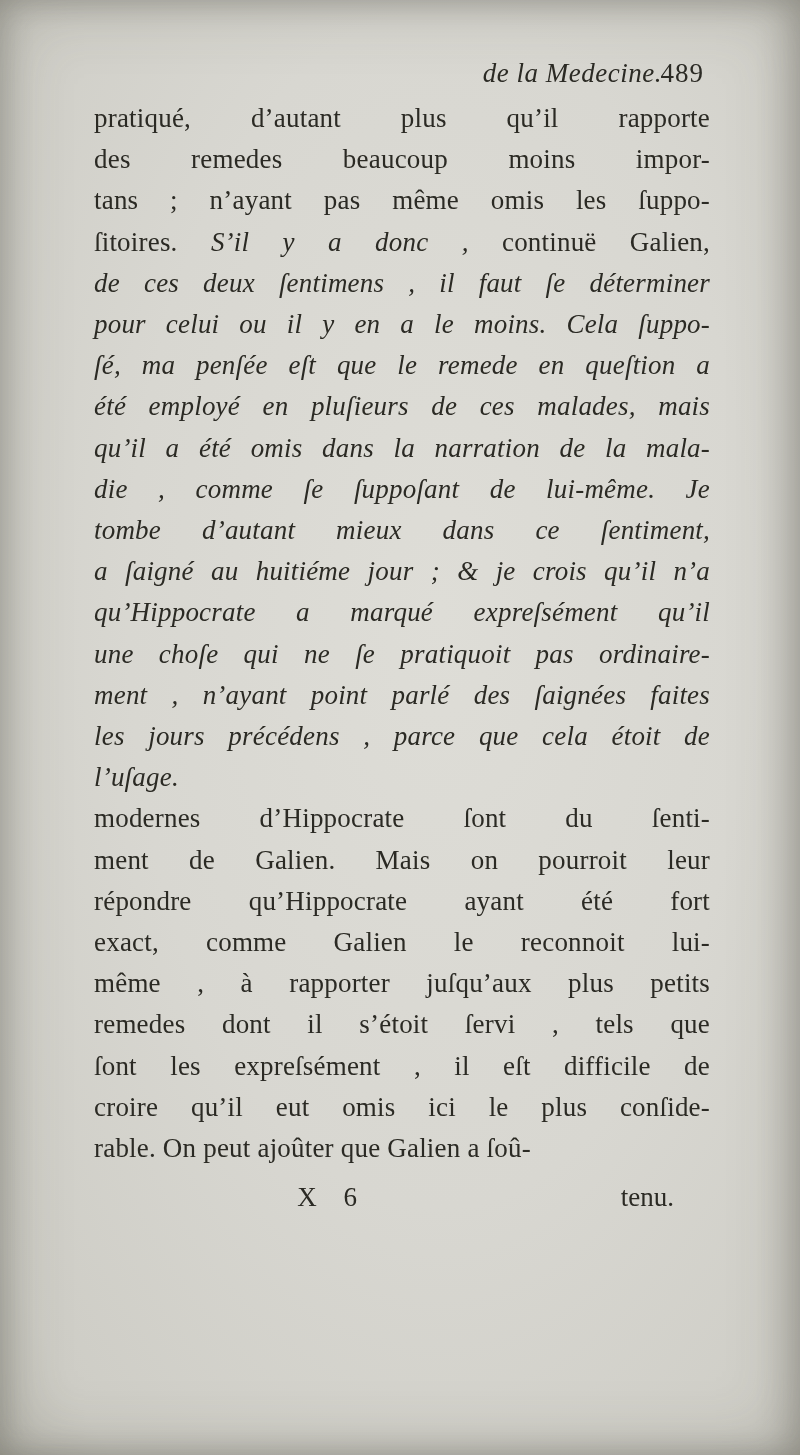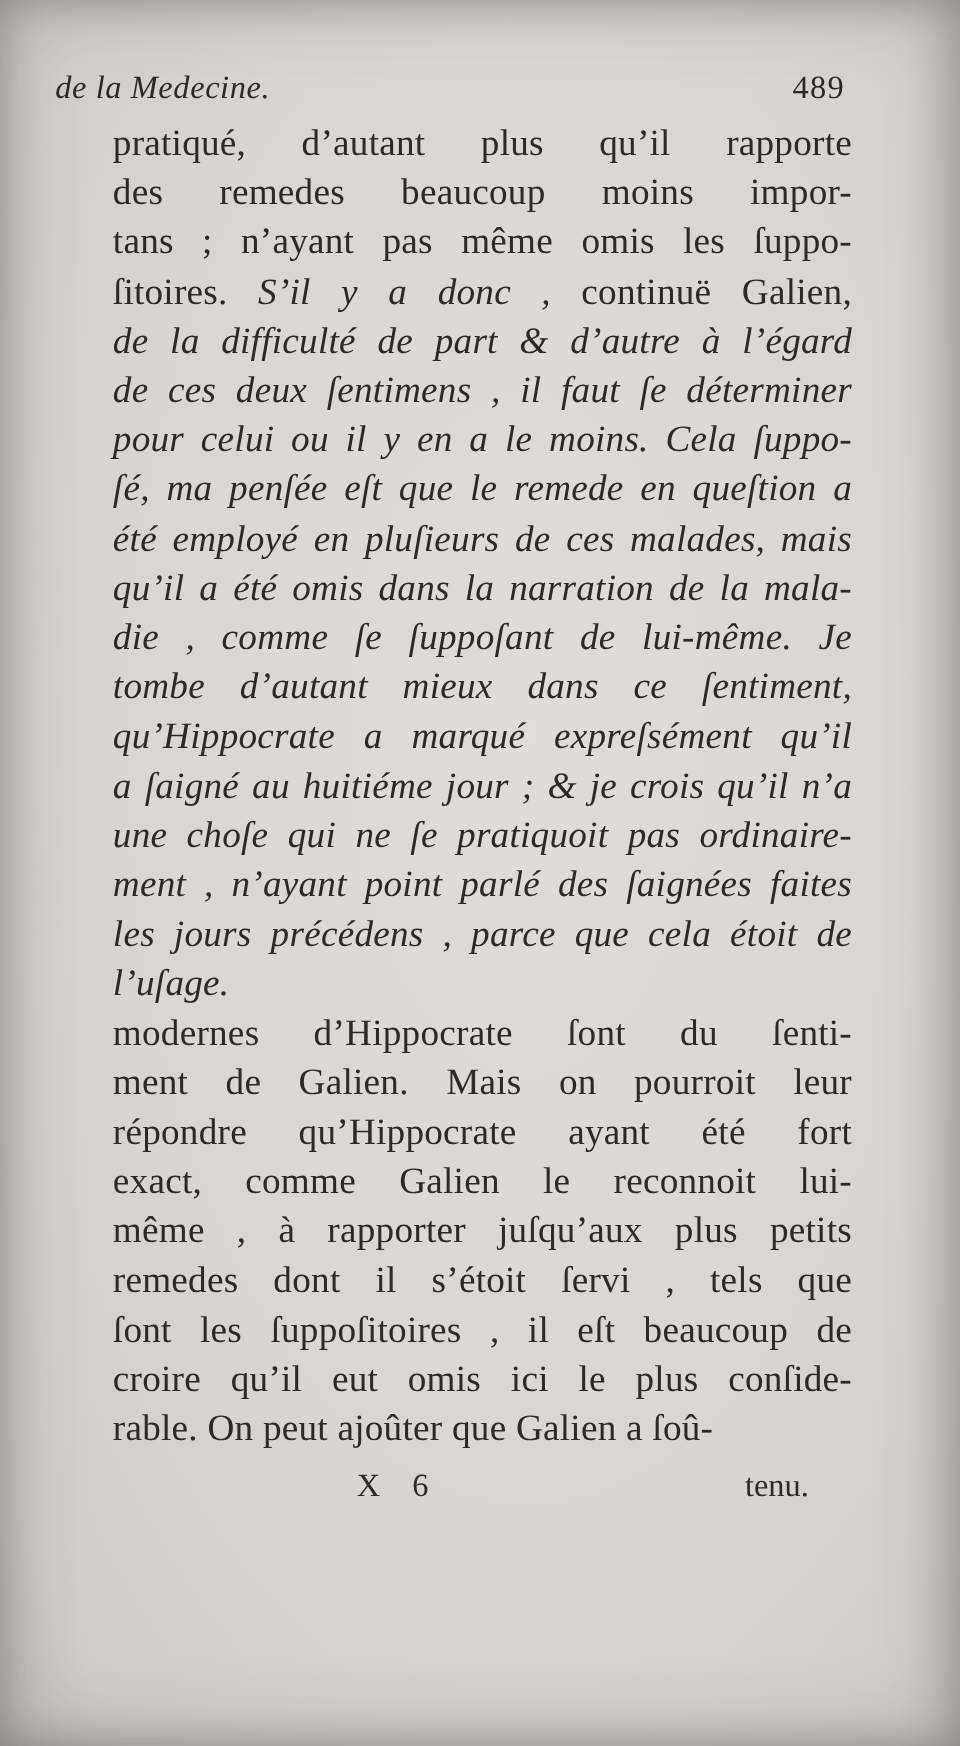--- a/index.html
+++ b/index.html
@@ -28,37 +28,37 @@
   
   .page-header {
     position: relative;
     height: 42px;
     margin-bottom: 4px;
     font-size: 27px;
     line-height: 42px;
   }
   .running-title {
     display: block;
-    text-align: left;
+    text-align: right;
     font-style: italic;
     letter-spacing: 0.5px;
     transform: translateX(-48px);
   }
   .page-number {
     position: absolute;
     right: 6px;
     top: 0;
     font-style: normal;
     letter-spacing: 1px;
     margin-left: 23px;
   }
 
   
   .text-block {
-    font-size: 31px;
+    font-size: 27px;
     line-height: 41.2px;
     letter-spacing: 0.2px;
   }
   .line {
     text-align: justify;
     text-align-last: justify;
     white-space: normal;
   }
   .line.no-justify { text-align-last: left; }
   .line.indent { text-indent: 24px; }
@@ -94,41 +94,40 @@
   <header class="page-header">
     <span class="running-title">de la Medecine.</span>
     <span class="page-number">489</span>
   </header>
 
   <main class="text-block" id="text-block">
       <div class="line"><span class="roman">pratiqué, d’autant plus qu’il rapporte</span></div>
       <div class="line"><span class="roman">des remedes beaucoup moins impor-</span></div>
       <div class="line"><span class="roman">tans ; n’ayant pas même omis les ſuppo-</span></div>
       <div class="line"><span class="roman">ſitoires. </span><span class="italic">S’il y a donc , </span><span class="roman">continuë Galien,</span></div>
-      <div class="line"><span class="italic">de la difficulté de part &amp; d’autre à l’égard</span></div>
       <div class="line"><span class="italic">de ces deux ſentimens , il faut ſe déterminer</span></div>
       <div class="line"><span class="italic">pour celui ou il y en a le moins.  Cela ſuppo-</span></div>
       <div class="line"><span class="italic">ſé, ma penſée eſt que le remede en queſtion a</span></div>
       <div class="line"><span class="italic">été employé en pluſieurs de ces malades, mais</span></div>
       <div class="line"><span class="italic">qu’il a été omis dans la narration de la mala-</span></div>
       <div class="line"><span class="italic">die , comme ſe ſuppoſant de lui-même.  Je</span></div>
       <div class="line"><span class="italic">tombe d’autant mieux dans ce ſentiment,</span></div>
+      <div class="line"><span class="italic">a ſaigné au huitiéme jour ; &amp; je crois qu’il n’a</span></div>
       <div class="line"><span class="italic">qu’Hippocrate a marqué expreſsément qu’il</span></div>
-      <div class="line"><span class="italic">a ſaigné au huitiéme jour ; &amp; je crois qu’il n’a</span></div>
       <div class="line"><span class="italic">une choſe qui ne ſe pratiquoit pas ordinaire-</span></div>
       <div class="line"><span class="italic">ment , n’ayant point parlé des ſaignées faites</span></div>
       <div class="line"><span class="italic">les jours précédens , parce que cela étoit de</span></div>
       <div class="line no-justify"><span class="italic">l’uſage.</span></div>
       <div class="line"><span class="roman">modernes d’Hippocrate ſont du ſenti-</span></div>
       <div class="line"><span class="roman">ment de Galien.  Mais on pourroit leur</span></div>
       <div class="line"><span class="roman">répondre qu’Hippocrate ayant été fort</span></div>
       <div class="line"><span class="roman">exact, comme Galien le reconnoit lui-</span></div>
       <div class="line"><span class="roman">même , à rapporter juſqu’aux plus petits</span></div>
       <div class="line"><span class="roman">remedes dont il s’étoit ſervi , tels que</span></div>
-      <div class="line"><span class="roman">ſont les ſuppoſitoires , il eſt beaucoup de</span></div>
+      <div class="line"><span class="roman">ſont les expreſsément , il eſt difficile de</span></div>
       <div class="line"><span class="roman">croire qu’il eut omis ici le plus conſide-</span></div>
       <div class="line no-justify"><span class="roman">rable. On peut ajoûter que Galien a ſoû-</span></div>
     </main>
 
   <footer class="page-footer">
     <span class="signature-mark">X 6</span>
     <span class="catchword">tenu.</span>
   </footer>
 
 </div>

